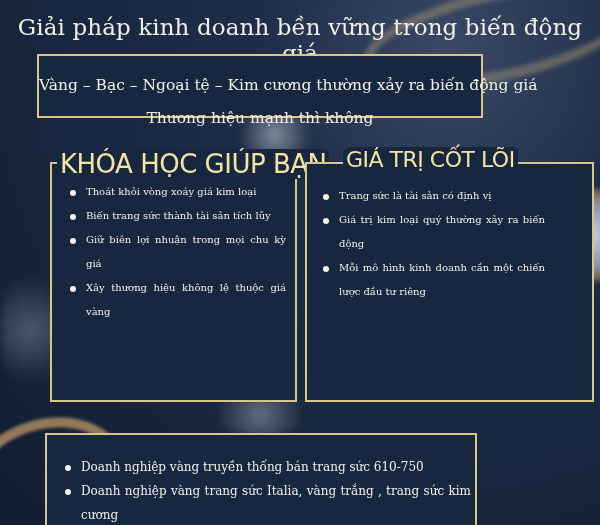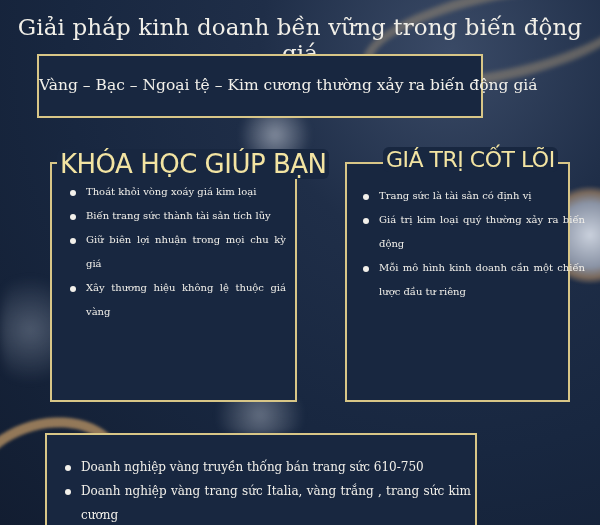--- a/index.html
+++ b/index.html
@@ -37,21 +37,21 @@
     padding:0 3px; white-space:nowrap; letter-spacing:-0.5px; border-radius:6px; }
   .panel ul { margin:0; padding:0; list-style:none; }
   .panel li { position:relative; padding-left:22px; font-size:10px; line-height:24px; text-align:justify; }
   .panel li::before { content:""; position:absolute; left:6px; top:10px; width:6px; height:6px;
     border-radius:50%; background:#f2f0ea; }
 
   #p1 { left:50px; top:162px; width:247px; height:240px; }
   #p1 .panel-title { left:5px; top:-15px; font-size:26px;text-align:center; }
   #p1 ul { position:absolute; left:12px; top:16px; width:222px; }
 
-  #p2 { left:305px; top:162px; width:225px; height:240px;margin-left:40px; }
+  #p2 { left:305px; top:162px; width:289px; height:240px; }
   #p2 .panel-title { left:36px; top:-17px; font-size:22px; }
   #p2 ul { position:absolute; left:10px; top:20px; width:228px; }
 
   #p3 { left:45px; top:433px; width:432px; height:110px; }
   #p3 .panel-title { left:103px; top:-16px; font-size:24px; }
   #p3 ul { position:absolute; left:12px; top:20px; width:412px; }
   #p3 li { font-size:12px; }
 </style>
 </head>
 <body>
@@ -60,20 +60,21 @@
 <div class="bg-deco sparkle"></div>
 <div class="bg-deco sparkle2"></div>
 <div class="bg-deco sparkle3"></div>
 <div class="bg-deco ring-right"></div>
 <div class="bg-deco ring-left"></div>
 
 <div class="headline">Giải pháp kinh doanh bền vững trong biến động giá</div>
 
 <div class="intro-box">
   <div>Vàng – Bạc – Ngoại tệ – Kim cương thường xảy ra biến động giá</div>
+  <div>Thương hiệu mạnh thì không</div>
 </div>
 
 <div class="panel" id="p1">
   <div class="panel-title">KHÓA HỌC GIÚP BẠN</div>
   <ul>
     <li>Thoát khỏi vòng xoáy giá kim loại</li>
     <li>Biến trang sức thành tài sản tích lũy</li>
     <li>Giữ biên lợi nhuận trong mọi chu kỳ giá</li>
     <li>Xây thương hiệu không lệ thuộc giá vàng</li>
   </ul>

